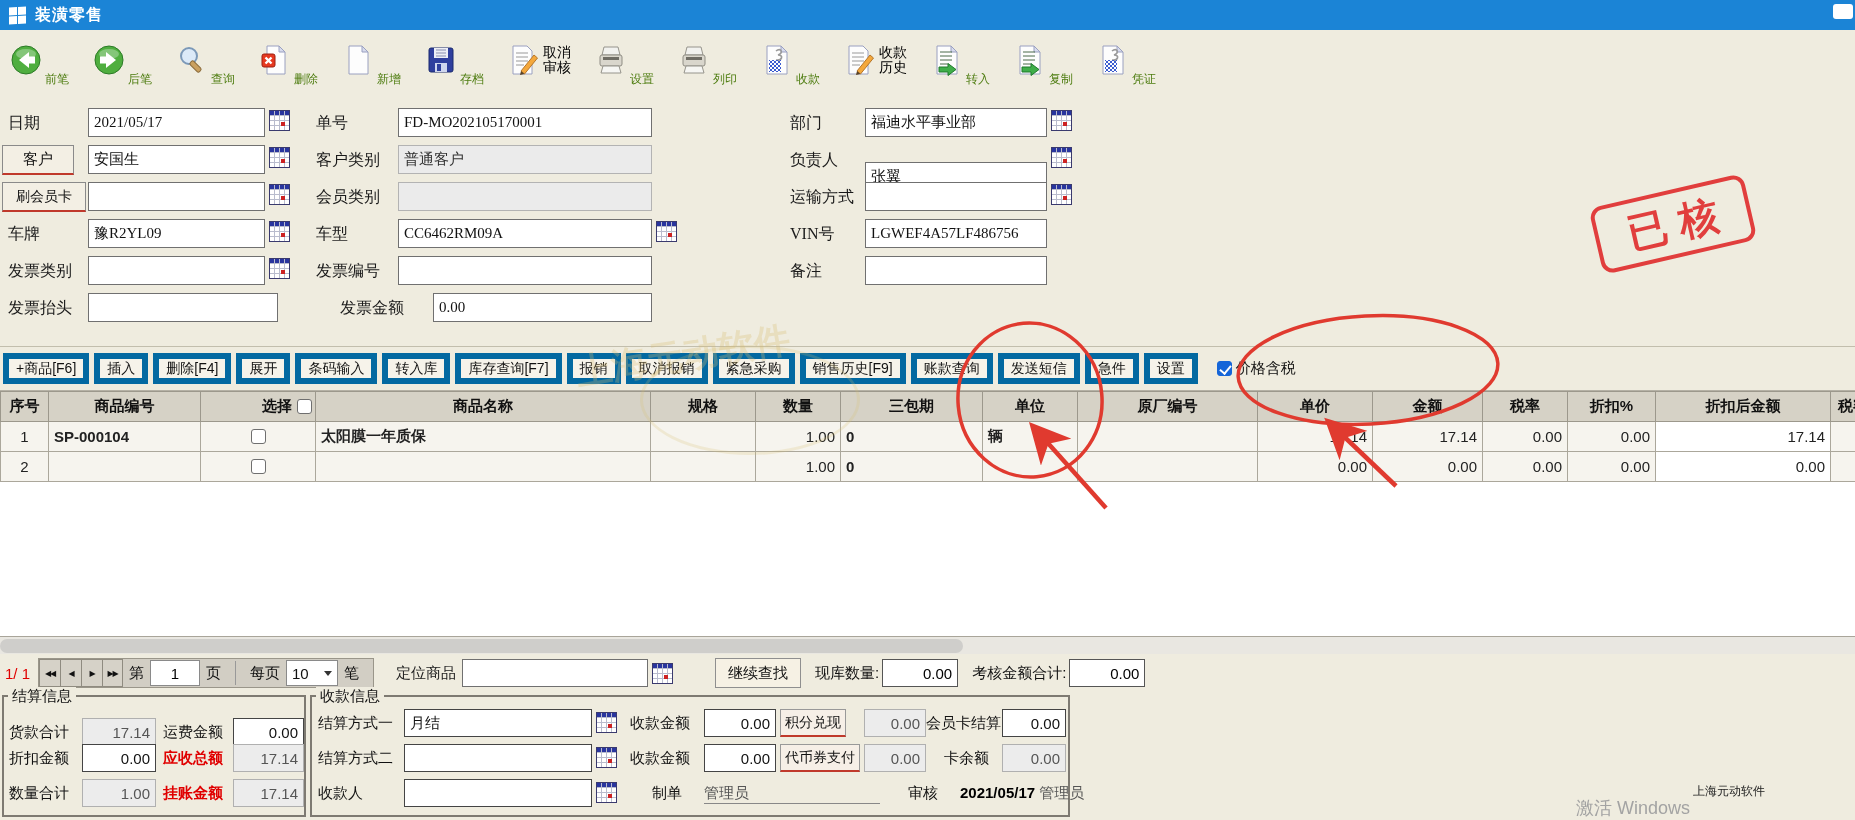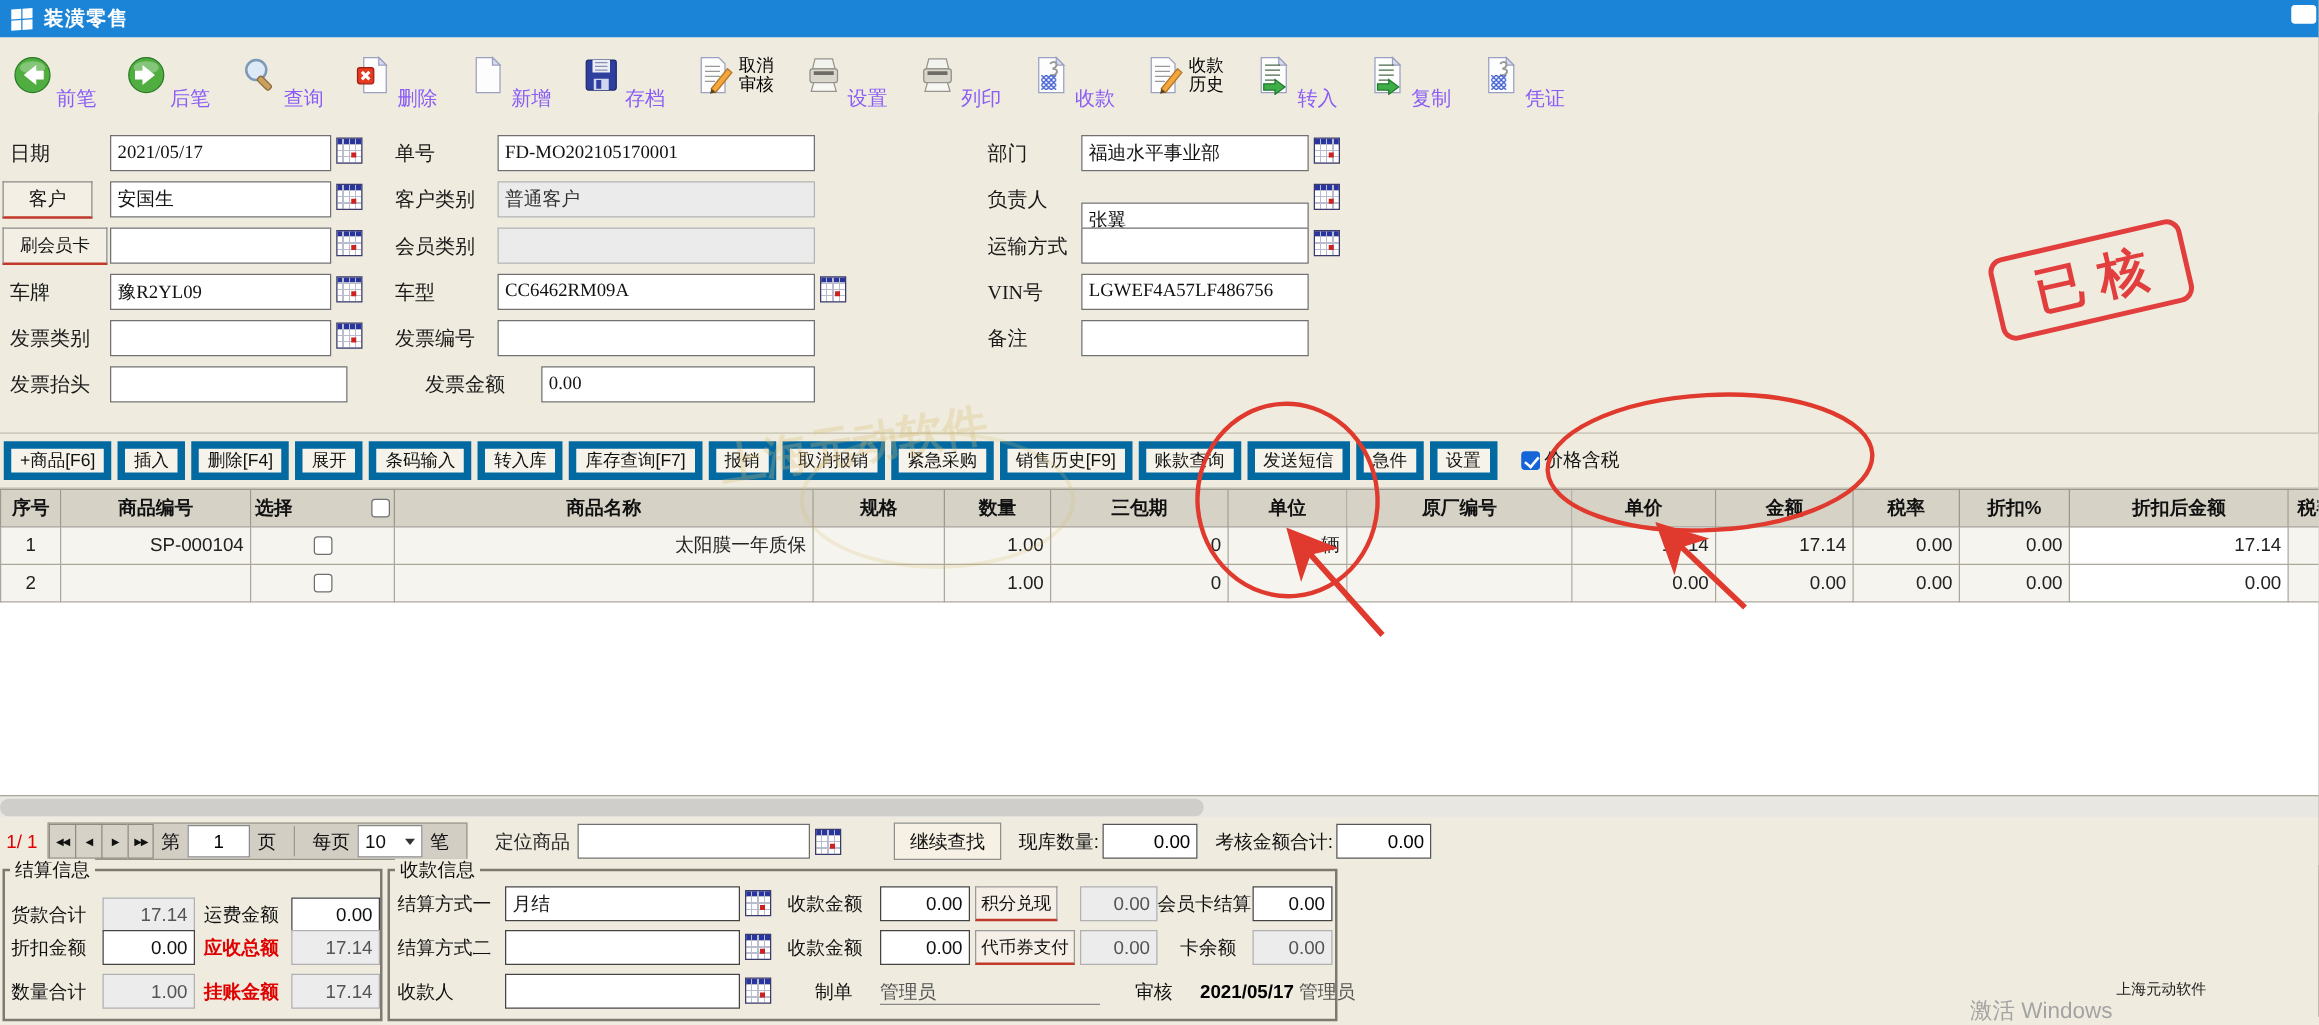--- a/index.html
+++ b/index.html
@@ -8,21 +8,21 @@
           font-family:"Liberation Sans","DejaVu Sans",sans-serif;color:#111;}
   
   .titlebar{position:absolute;left:0;top:0;width:100%;height:30px;background:#1b84d6;display:flex;align-items:center;}
   .winlogo{width:17px;height:17px;margin-left:9px;display:grid;grid-template-columns:8px 8px;grid-template-rows:8px 8px;gap:1px;transform:skewY(-4deg);}
   .winlogo span{background:#fff;}
   .apptitle{color:#fff;font-size:16px;font-weight:bold;margin-left:9px;letter-spacing:1px;}
   .wctrl{position:absolute;right:2px;top:4px;width:20px;height:15px;background:#fff;border-radius:3px;}
   
   .toolbar{position:absolute;left:0;top:30px;width:100%;height:60px;display:flex;align-items:center;gap:24px;padding-left:10px;background:#efecdf;}
   .tbtn{display:flex;align-items:center;gap:3px;background:none;border:none;padding:0;cursor:pointer;font-family:inherit;}
-  .tbtn .tlabel{font-size:16px;color:#8b5cf6;margin-top:38px;}
+  .tbtn .tlabel{font-size:12px;color:#4d7c0f;margin-top:38px;}
   .tbtn .tlabel2{font-size:14px;line-height:15px;text-align:left;color:#000;}
   .tbtn svg{display:block;}
   
   .formarea{position:absolute;left:0;top:90px;width:100%;height:256px;font-family:Liberation Serif, serif;}
   .fr{position:absolute;left:0;width:100%;height:30px;}
   .fr > *{position:absolute;}
   .flabel{top:5px;font-size:16px;color:#1a1a1a;white-space:nowrap;}
   .fin{top:0;height:29px;border:1px solid #707070;background:#fff;font-size:15px;padding:0 5px;font-family:inherit;color:#111;}
   .fin.ro{background:#ebebeb;border-color:#b3b3b3;color:#333;}
   .fbtn{top:0;height:30px;background:#f3efe4;border:1px solid #8a8a8a;border-bottom:2px solid #c0392b;font-size:15px;font-family:inherit;cursor:pointer;color:#111;}
@@ -43,22 +43,22 @@
   .cb{width:15px;height:15px;border:1px solid #6f6f6f;border-radius:3px;background:#fff;position:relative;cursor:pointer;}
   .cb.on{background:#1565d8;border-color:#1565d8;}
   .cb.on::after{content:"";position:absolute;left:4px;top:1px;width:5px;height:9px;border:solid #fff;border-width:0 2px 2px 0;transform:rotate(40deg);}
   .taxchk span{font-size:15px;}
   
   .tablewrap{position:absolute;left:0;top:390px;width:100%;height:246px;background:#fff;overflow:hidden;border-top:1px solid #b5b1a5;}
   table.grid{border-collapse:collapse;table-layout:fixed;width:1875px;font-size:15px;}
   table.grid th{background:#d6d2c6;font-weight:bold;border:1px solid #9c988c;height:30px;padding:0 3px;overflow:hidden;white-space:nowrap;color:#111;}
   table.grid td{background:#f6f4ee;border:1px solid #aba79b;height:30px;padding:0 5px;overflow:hidden;white-space:nowrap;color:#222;}
   table.grid td.w{background:#fff;}
-  .tl{text-align:right;} .tr{text-align:right;} .tc{text-align:center;}
-  .selth{display:flex;align-items:center;justify-content:space-between;gap:5px;}
+  .tl{text-align:left;font-weight:bold;} .tr{text-align:right;} .tc{text-align:center;}
+  .selth{display:flex;align-items:center;justify-content:flex-end;gap:5px;}
   
   .wmark{position:absolute;left:575px;top:332px;z-index:3;pointer-events:none;transform:rotate(-9deg);
          color:rgba(214,190,116,0.30);font-size:36px;font-weight:bold;white-space:nowrap;}
   .wmark2{position:absolute;left:640px;top:345px;width:220px;height:110px;border:3px solid rgba(214,190,116,0.22);border-radius:50%;z-index:3;pointer-events:none;}
   
   .scrollstrip{position:absolute;left:0;top:636px;width:100%;height:18px;background:#e9e7e1;border-top:1px solid #a9a59a;}
   .sthumb{position:absolute;left:0;top:2px;width:963px;height:14px;background:#cfcecb;border-radius:8px;}
   
   .pager{position:absolute;left:0;top:654px;width:100%;height:38px;background:#efecdf;display:flex;align-items:center;font-size:15px;}
   .pager > *{flex:none;}

